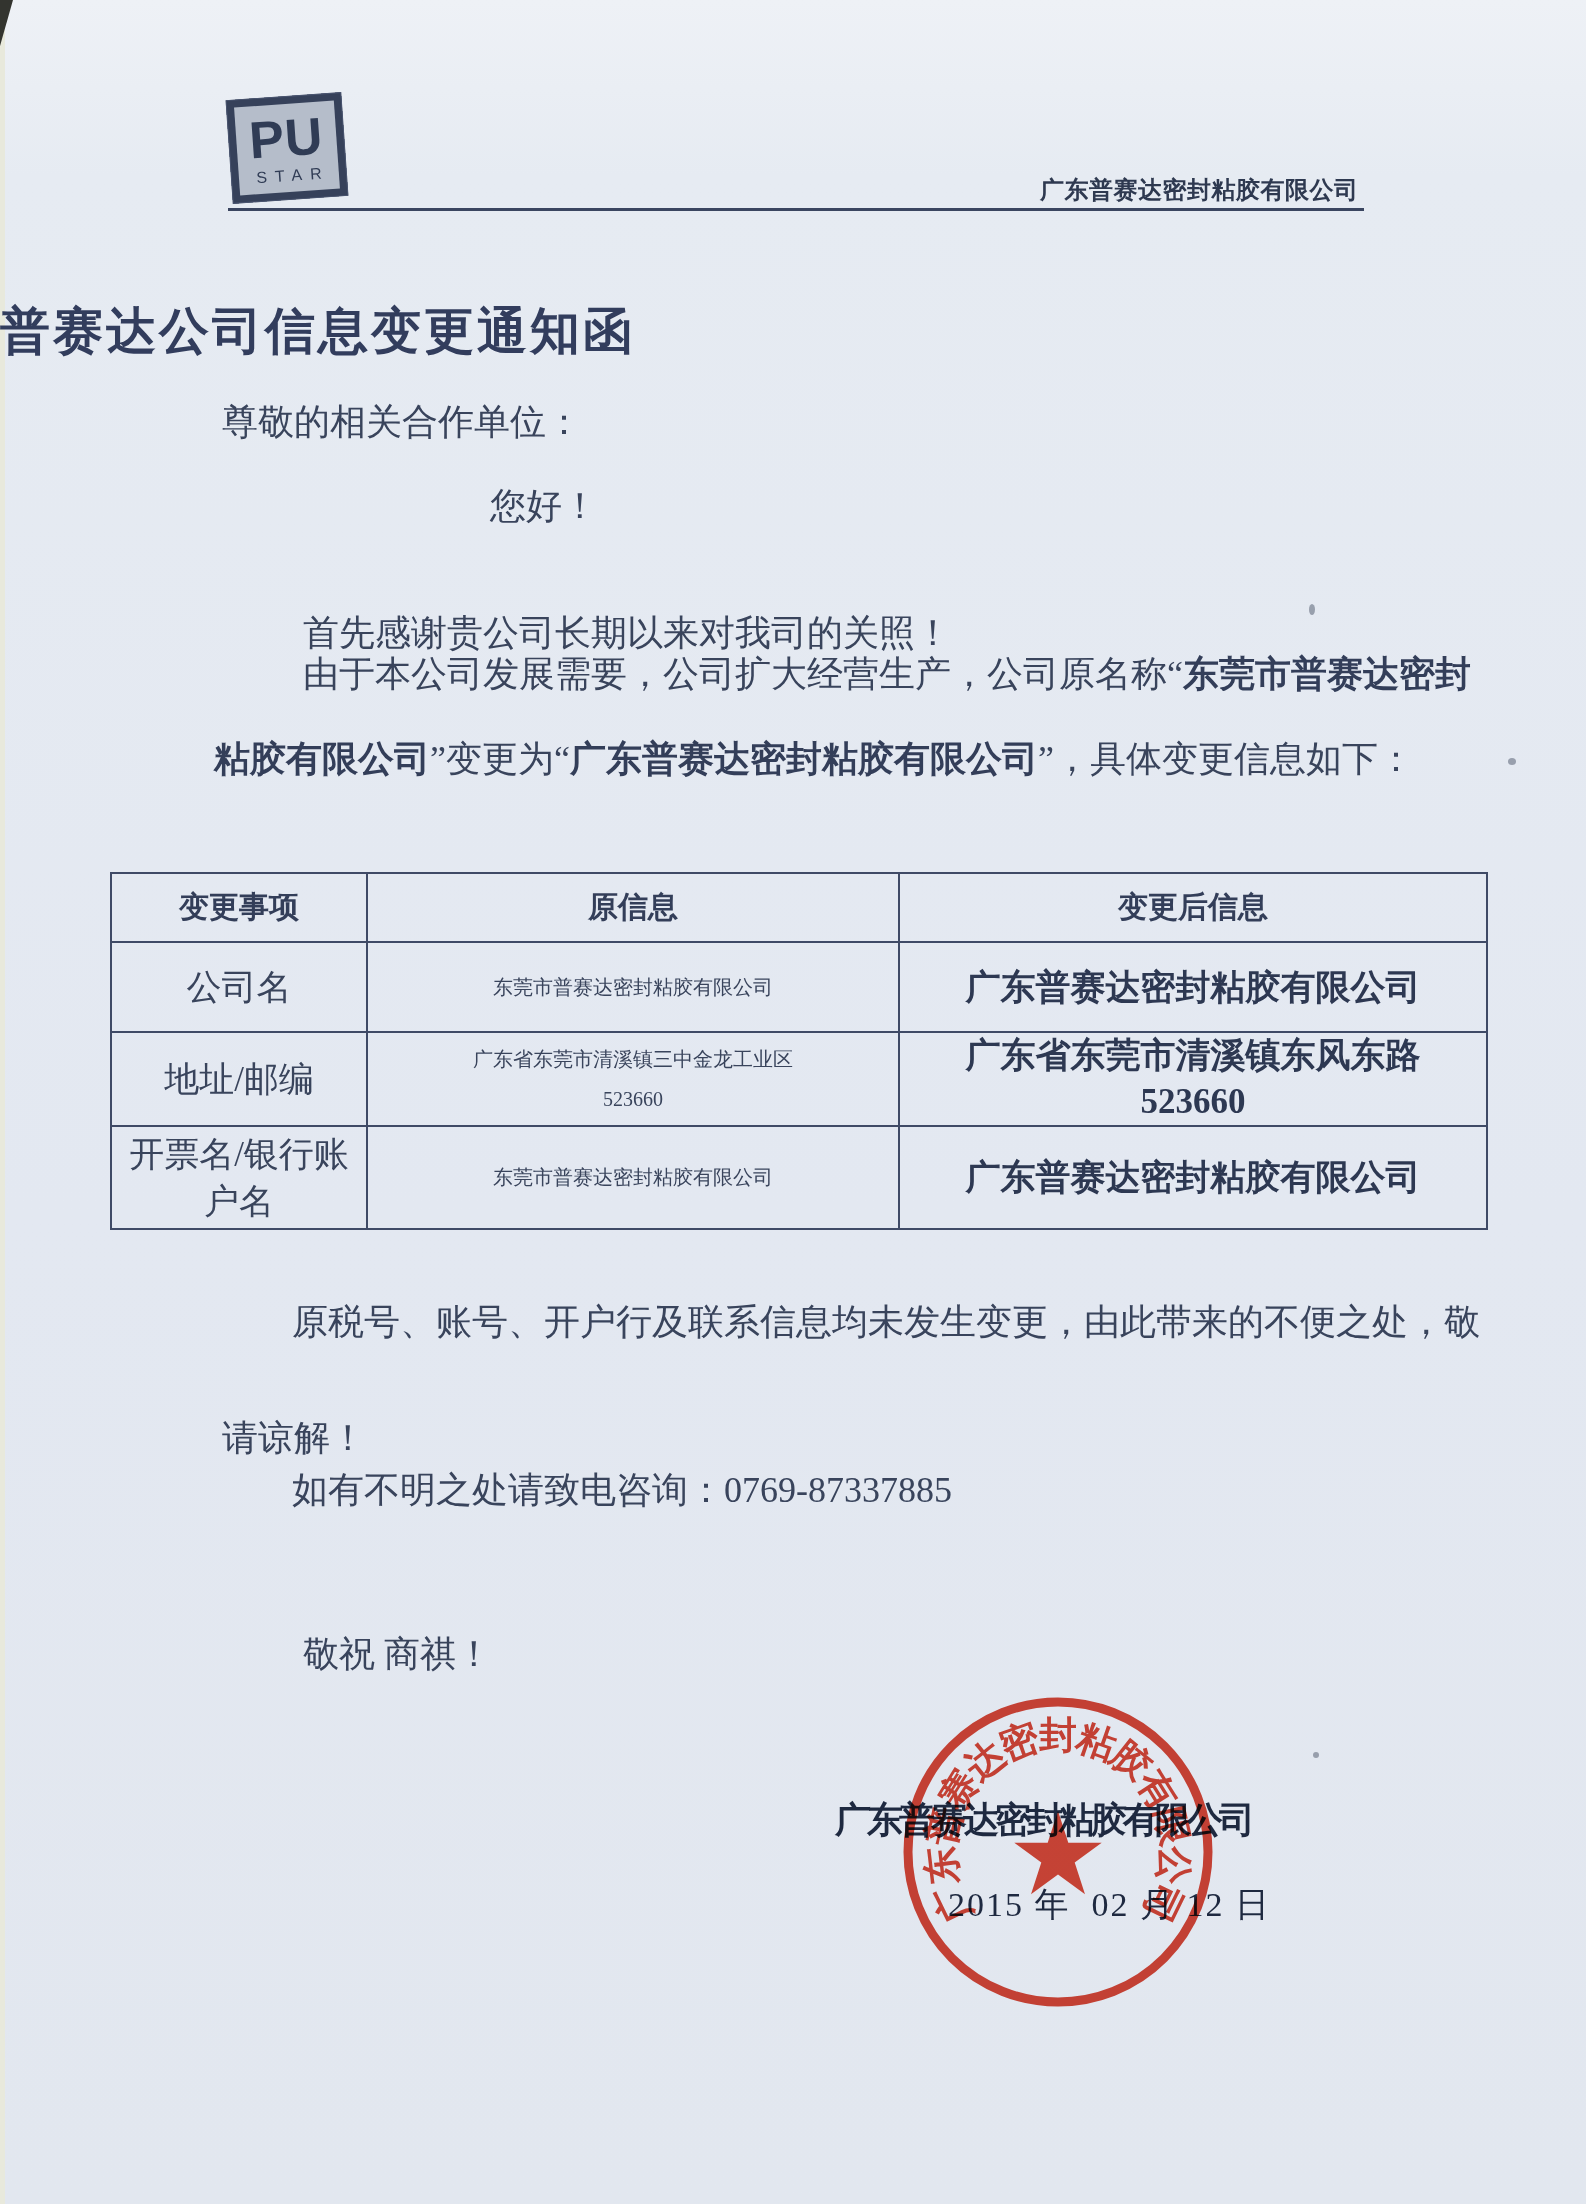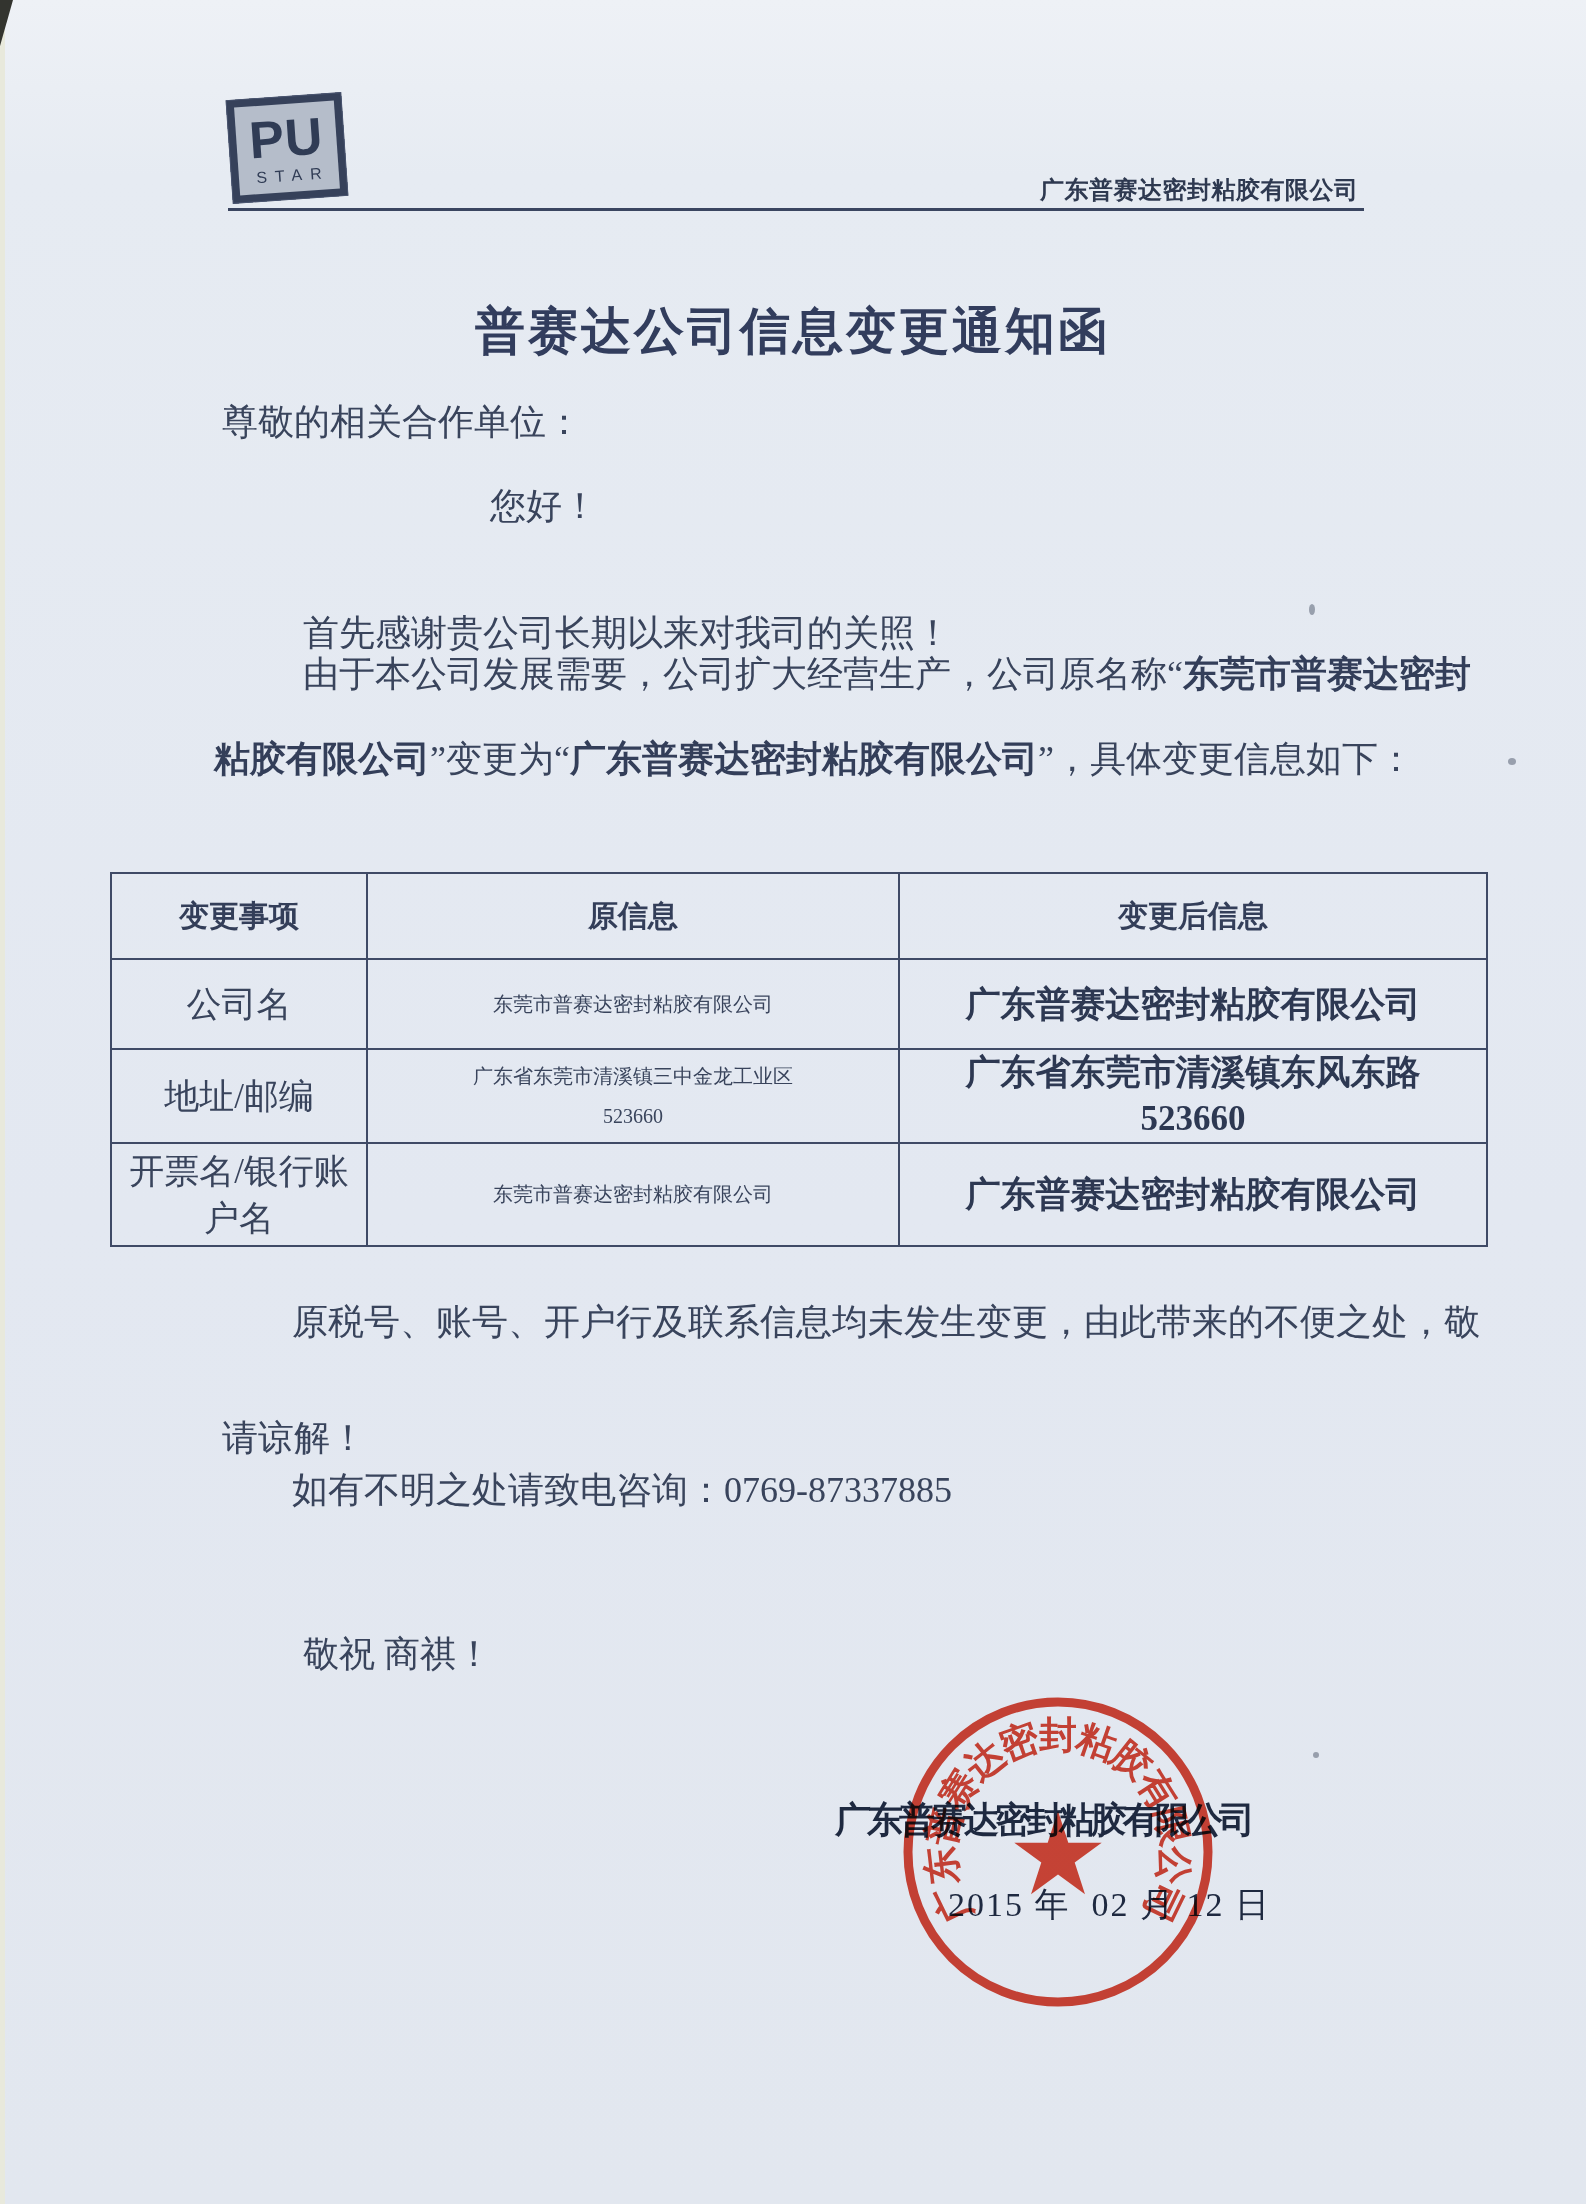--- a/index.html
+++ b/index.html
@@ -21,21 +21,21 @@
     align-items:center;justify-content:center;}
   .logo-pu{font-size:52px;line-height:1;font-weight:bold;color:#303c55;letter-spacing:1px;
     font-family:"Liberation Sans","DejaVu Sans",sans-serif;}
   .logo-star{font-size:16px;color:#303c55;letter-spacing:8px;margin-top:3px;margin-right:-8px;
     font-family:"Liberation Sans","DejaVu Sans",sans-serif;}
 
   .header-company{position:absolute;left:1040px;top:174px;font-size:24px;font-weight:bold;
     color:#2e3950;letter-spacing:0.5px;}
   .header-rule{position:absolute;left:228px;top:208px;width:1136px;height:3px;background:#3a4560;}
 
-  .title{position:absolute;left:0;top:298px;width:1586px;text-align:center;
+  .title{position:absolute;left:0;top:298px;width:1586px;text-align:left;
     font-size:50px;font-weight:bold;color:#323d5d;letter-spacing:3px;}
 
   .line{position:absolute;font-size:36px;white-space:nowrap;}
   .salutation{left:222px;top:398px;}
   .greeting{left:490px;top:482px;}
   .thanks{left:303px;top:564px;margin-top:45px;}
   .change1{left:303px;top:650px;}
   .change2{left:214px;top:735px;}
   .note1{left:292px;top:1298px;}
   .note2{left:222px;top:1382px;margin-top:32px;}
@@ -93,21 +93,21 @@
 
   <div class="line change2"><span class="b">粘胶有限公司</span><span>”变更为“</span><span class="b">广东普赛达密封粘胶有限公司</span><span>”，具体变更信息如下：</span></div>
 
   <table class="change-table">
     <colgroup>
         <col style="width:256px">
         <col style="width:532px">
         <col style="width:588px">
       </colgroup>
     <tbody>
-        <tr style="height:86px">
+        <tr style="height:69px">
       <td class="hdr">变更事项</td>
       <td class="hdr">原信息</td>
       <td class="hdr">变更后信息</td>
     </tr>
     <tr style="height:90px">
       <td class="item">公司名</td>
       <td class="old">东莞市普赛达密封粘胶有限公司</td>
       <td class="new">广东普赛达密封粘胶有限公司</td>
     </tr>
     <tr style="height:81px">

